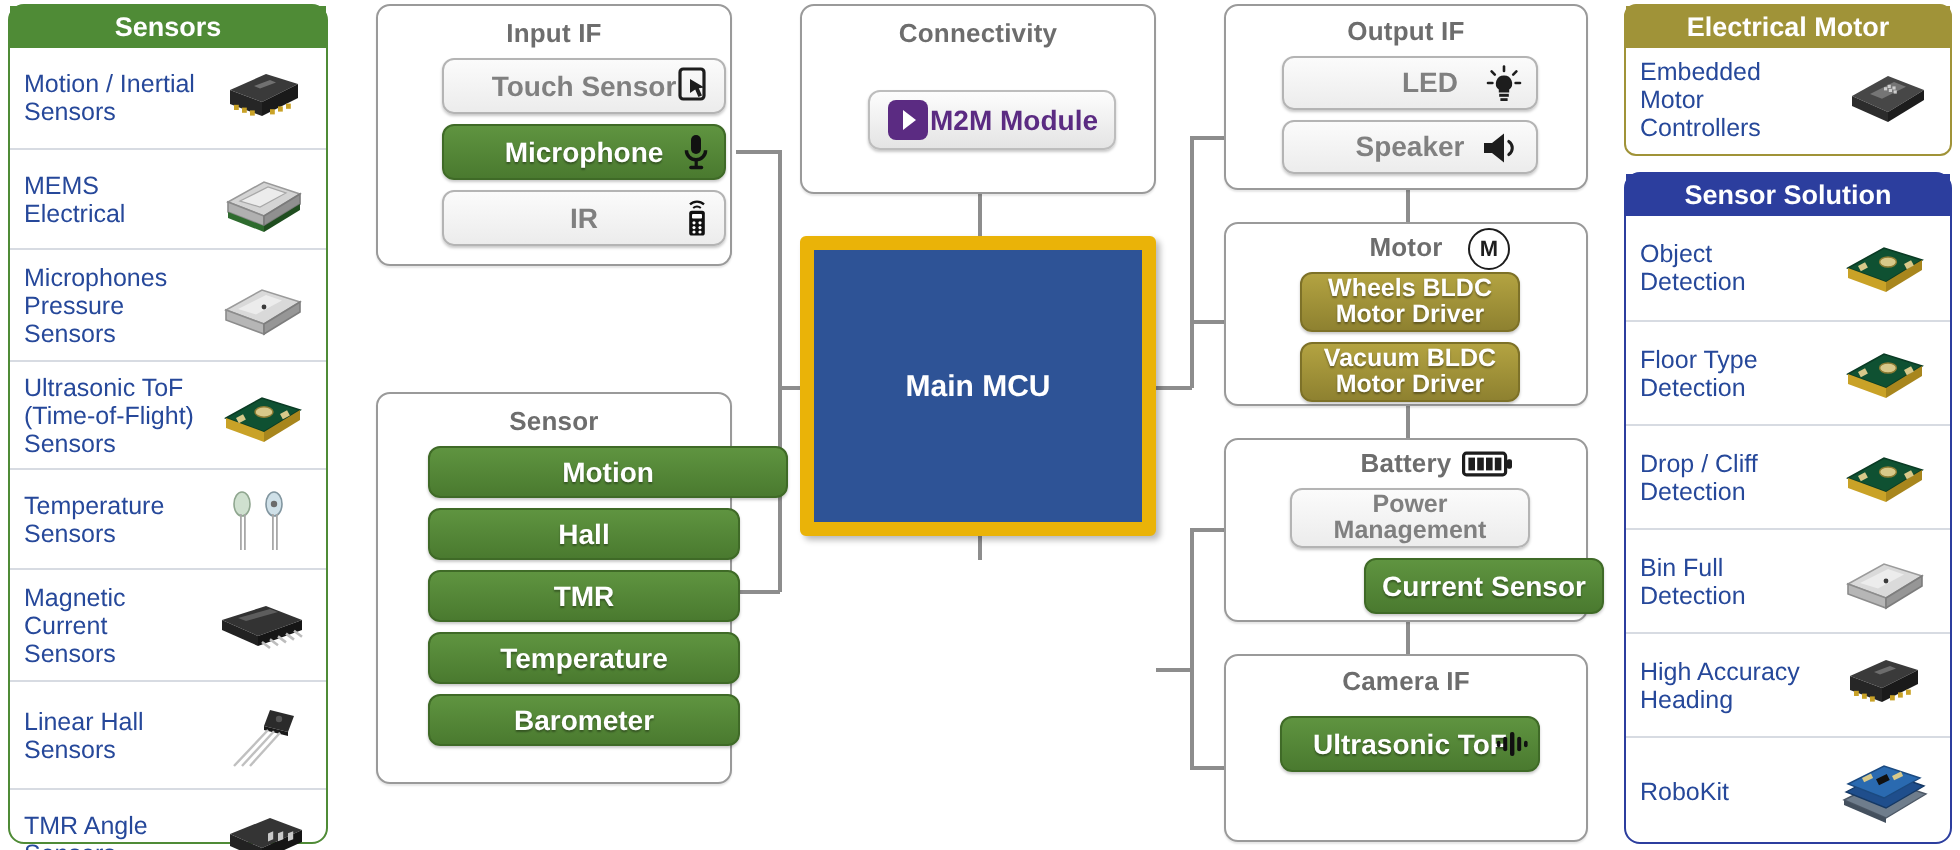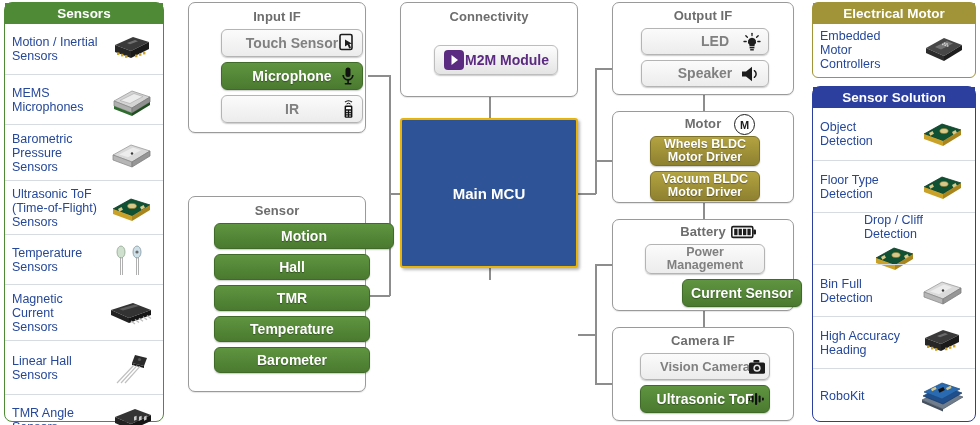--- a/index.html
+++ b/index.html
@@ -49,21 +49,21 @@
     background:linear-gradient(#fdfdfd,#e4e4e4);
     border:1.5px solid #bdbdbd;color:#5b2b82;font-size:14px;
   }
   .chip .lbl{pointer-events:none;}
   .chip .ico{position:absolute;right:7px;top:50%;transform:translateY(-50%);
              display:flex;align-items:center;}
 
   
   .mcu{
     position:absolute;box-sizing:border-box;
-    background:#2e5396;border:2px solid #eab308;border-radius:3px;
+    background:#2e5396;border:7px solid #eab308;border-radius:3px;
     color:#fff;font-weight:bold;font-size:15px;
     display:flex;align-items:center;justify-content:center;
     box-shadow:2px 2px 3px rgba(0,0,0,.28);
   }
 
   
   .listpanel{position:absolute;box-sizing:border-box;background:#fff;}
   .listpanel.green{border:1.5px solid #4f8b36;border-radius:8px;}
   .listpanel.olive{border:1.5px solid #a09338;border-radius:6px;}
   .listpanel.blue{border:1.5px solid #2c3e9e;border-radius:8px;}
@@ -162,37 +162,37 @@
                 <rect x="26" y="16.2" width="2.4" height="2.6"></rect>
                 <rect x="30" y="14.8" width="2.4" height="2.6"></rect>
               </g>
             </g>
           </svg>
         </div>
       </div>
 
       <div class="lp-row" style="height:50px;">
         <div class="txt" style="white-space:pre-line;">MEMS
-Microphones</div>
+Electrical</div>
         <div class="thumb">
           <svg width="52" height="34" viewBox="0 0 52 34">
             <g transform="translate(5,6)">
               <path d="M4 12 L22 2 L40 8 L22 19 Z" fill="#d4d4d4" stroke="#9a9a9a" stroke-width=".8"></path>
               <path d="M4 12 L22 19 L22 24 L4 17 Z" fill="#b0b0b0" stroke="#8a8a8a" stroke-width=".8"></path>
               <path d="M22 19 L40 8 L40 13 L22 24 Z" fill="#909090" stroke="#7a7a7a" stroke-width=".8"></path>
               <path d="M10 11.5 L24 4.5 L33 7.5 L20 14.5 Z" fill="#ececec" stroke="#a8a8a8" stroke-width=".6"></path>
               <path d="M4 17 L22 24 L22 27 L4 20 Z" fill="#2e6b2e"></path>
               <path d="M22 24 L40 13 L40 16 L22 27 Z" fill="#1f4d1f"></path>
             </g>
           </svg>
         </div>
       </div>
 
       <div class="lp-row" style="height:56px;">
-        <div class="txt" style="white-space:pre-line;">Barometric
+        <div class="txt" style="white-space:pre-line;">Microphones
 Pressure
 Sensors</div>
         <div class="thumb">
           <svg width="52" height="34" viewBox="0 0 52 34">
             <g transform="translate(5,6)">
               <path d="M3 13 L21 3 L40 9 L22 20 Z" fill="#d9d9d9" stroke="#9b9b9b" stroke-width=".8"></path>
               <path d="M3 13 L22 20 L22 25 L3 18 Z" fill="#b6b6b6" stroke="#8c8c8c" stroke-width=".8"></path>
               <path d="M22 20 L40 9 L40 14 L22 25 Z" fill="#969696" stroke="#7d7d7d" stroke-width=".8"></path>
               <path d="M9 12.5 L23 5.5 L31 8.2 L18 15.3 Z" fill="#efefef" opacity=".85"></path>
               <circle cx="22" cy="11.5" r="1.2" fill="#3a3a3a"></circle>
@@ -461,31 +461,20 @@
 Management</span>
     </div>
     <div class="chip chip-green" style="left:32px;top:7px;width:120px;height:28px;margin-left:37px;">
       <span class="lbl">Current Sensor</span>
     </div>
   </div>
 
   <div class="panel panel-outline" style="left:612px;top:327px;width:182px;height:94px;">
     <div class="panel-title" style="margin-top:5px;">Camera IF</div>
 
-    <div class="chip chip-grey" style="left:27px;top:4px;width:130px;height:27px;font-size:13px;">
-      <span class="lbl">Vision Camera</span>
-      <span class="ico" style="right:3px;">
-        <svg width="18" height="16" viewBox="0 0 18 16">
-          <rect x="1" y="3.4" width="16" height="11.4" rx="1.6" fill="#1d1d1d"></rect>
-          <rect x="5.4" y="1" width="6" height="2.6" rx=".8" fill="#1d1d1d"></rect>
-          <circle cx="9" cy="9.2" r="3.6" fill="#e8e8e8"></circle>
-          <circle cx="9" cy="9.2" r="2.1" fill="#1d1d1d"></circle>
-        </svg>
-      </span>
-    </div>
 
     <div class="chip chip-green" style="left:27px;top:9px;width:130px;height:28px;">
       <span class="lbl">Ultrasonic ToF</span>
       <span class="ico" style="right:3px;">
         <svg width="20" height="16" viewBox="0 0 20 16">
           <g fill="#101010">
             <rect x="9" y="2" width="2.2" height="12" rx="1"></rect>
             <rect x="5.6" y="4.4" width="2" height="7.2" rx="1"></rect>
             <rect x="12.6" y="4.4" width="2" height="7.2" rx="1"></rect>
             <rect x="2.4" y="6.4" width="1.8" height="3.2" rx=".9"></rect>
@@ -555,21 +544,21 @@
             <path d="M3 12 L22 19 L22 24 L3 17 Z" fill="#c9a227"></path>
             <path d="M22 19 L40 8 L40 13 L22 24 Z" fill="#a8861d"></path>
             <ellipse cx="23" cy="9" rx="4.2" ry="2.5" fill="#d8c98a" stroke="#8d7c33" stroke-width=".7"></ellipse>
             <rect x="8" y="11" width="4" height="3" fill="#d8c98a" transform="rotate(-28 8 11)"></rect>
             <rect x="31" y="10" width="4" height="3" fill="#d8c98a" transform="rotate(-28 31 10)"></rect>
           </g>
             </svg>
         </div>
       </div>
 
-      <div class="lp-row" style="height:52px;flex-direction:column;">
+      <div class="lp-row" style="height:52px;">
         <div class="txt" style="white-space:pre-line;">Drop / Cliff
 Detection</div>
         <div class="thumb">
           <svg width="52" height="34" viewBox="0 0 52 34">
               <g transform="translate(4,5)">
             <path d="M3 12 L21 2 L40 8 L22 19 Z" fill="#0f5132" stroke="#0a3b24" stroke-width=".8"></path>
             <path d="M3 12 L22 19 L22 24 L3 17 Z" fill="#c9a227"></path>
             <path d="M22 19 L40 8 L40 13 L22 24 Z" fill="#a8861d"></path>
             <ellipse cx="23" cy="9" rx="4.2" ry="2.5" fill="#d8c98a" stroke="#8d7c33" stroke-width=".7"></ellipse>
             <rect x="8" y="11" width="4" height="3" fill="#d8c98a" transform="rotate(-28 8 11)"></rect>

